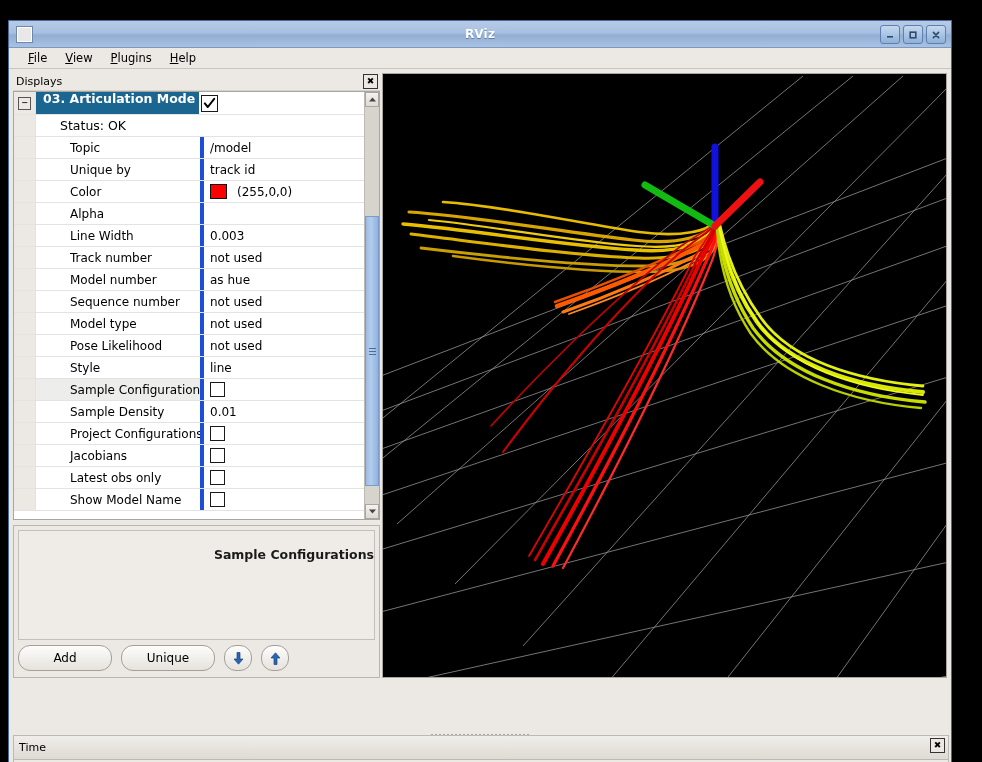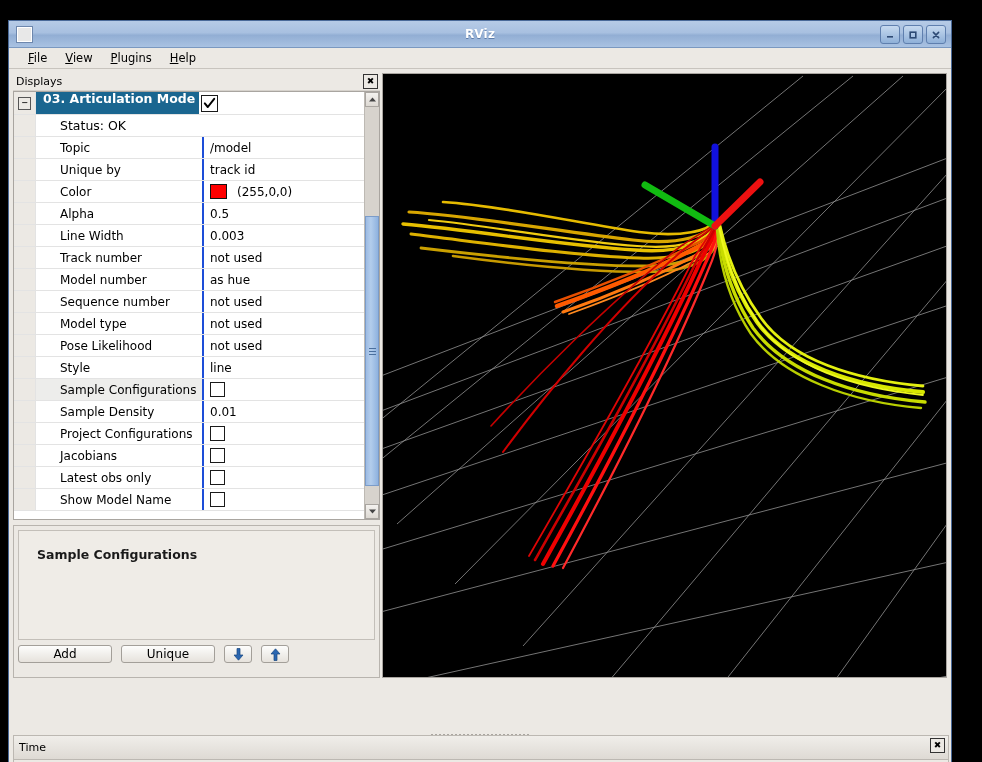--- a/index.html
+++ b/index.html
@@ -74,20 +74,21 @@
     cursor: default;
   }
   .menu-item u { text-decoration: underline; }
 
   
   .body-area {
     position: absolute;
     left: 0; top: 48px;
     width: 942px; height: 613px;
     background: #ece9e4;
+    text-align: right;
   }
 
   
   .left-dock {
     position: absolute;
     left: 4px; top: 4px;
     width: 367px; height: 605px;
   }
   .dock-header {
     height: 17px;
@@ -134,25 +135,25 @@
   .prow .gutter {
     width: 22px; flex: 0 0 22px;
     height: 100%;
     background: #ece9e4;
     border-right: 1px solid #e3e3e3;
     display: flex; align-items: center; justify-content: center;
     box-sizing: border-box;
   }
   .prow .pname {
     flex: 0 0 168px;
-    padding-left: 24px;
+    padding-left: 34px;
     box-sizing: border-box;
     white-space: nowrap;
     overflow: hidden;
-    border-right: 2px solid #1d4ed8;
+    border-right: 4px solid #1d4ed8;
     height: 100%;
     display: flex; align-items: center;
   }
   .prow .pval {
     flex: 1 1 auto;
     padding-left: 6px;
     box-sizing: border-box;
     white-space: nowrap;
     overflow: hidden;
     height: 100%;
@@ -270,23 +271,23 @@
     padding: 16px 0 0 18px;
   }
   .sc-buttons {
     position: absolute;
     left: 4px; top: 119px;
     display: flex; align-items: center; gap: 9px;
   }
   .btn {
     background: linear-gradient(to bottom, #fdfdfc, #e6e2dc);
     border: 1px solid #a39f99;
-    border-radius: 3px;
+    border-radius: 12px;
     font-size: 12px; color: #000;
-    height: 18px;
+    height: 26px;
     display: flex; align-items: center; justify-content: center;
     box-sizing: border-box;
   }
   .btn.wide { width: 94px; }
   .btn.sq { width: 28px; }
   .btn svg { display: block; }
 
   
   .render-wrap {
     position: absolute;
@@ -452,23 +453,20 @@
                 <div class="gutter"></div>
                 <div class="pname">Color</div>
                 <div class="pval">
                   <span class="swatch" style="background:#ff0000"></span>
                   <span>(255,0,0)</span>
                 </div>
               </div>
               <div class="prow">
                 <div class="gutter"></div>
                 <div class="pname">Alpha</div>
-                <div class="pval">
-                  <span>0.5</span>
-                </div>
               </div>
               <div class="prow">
                 <div class="gutter"></div>
                 <div class="pname">Line Width</div>
                 <div class="pval">
                   <span>0.003</span>
                 </div>
               </div>
               <div class="prow">
                 <div class="gutter"></div>

